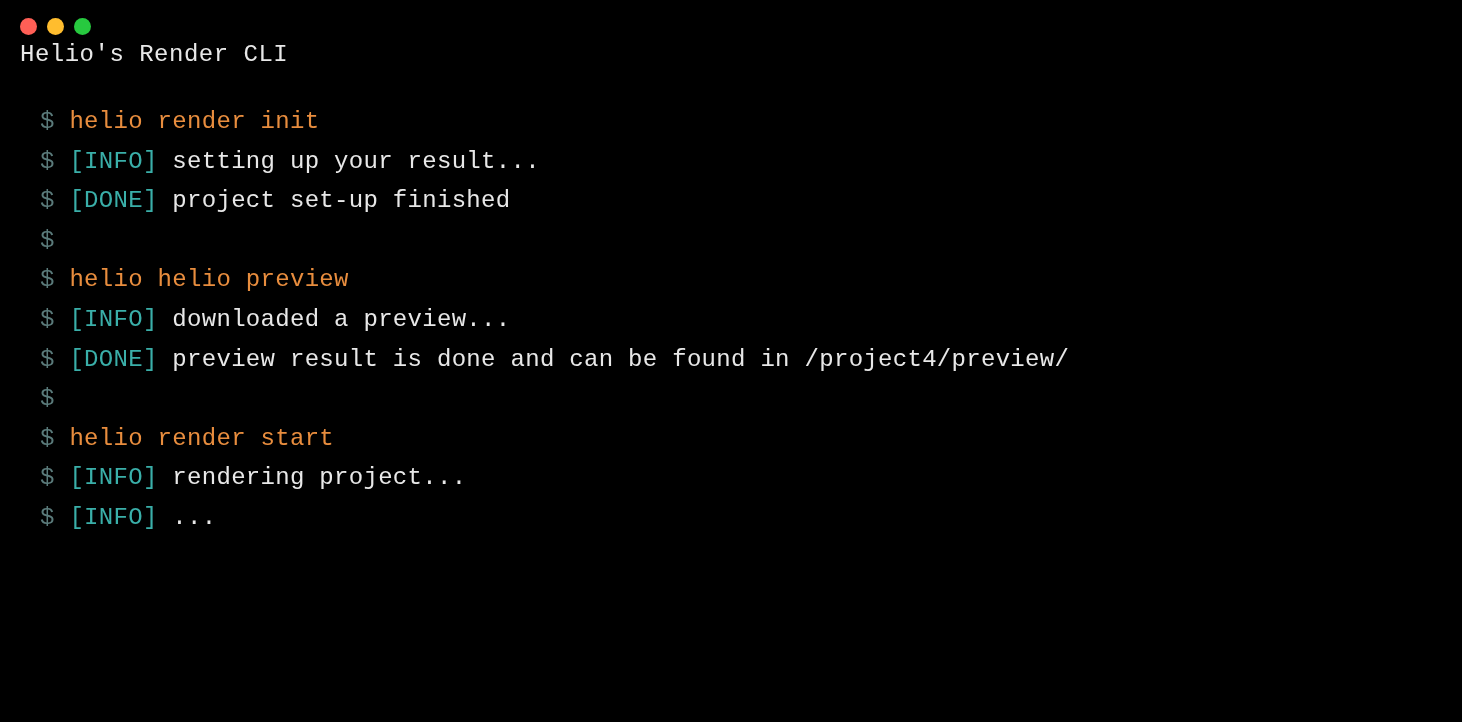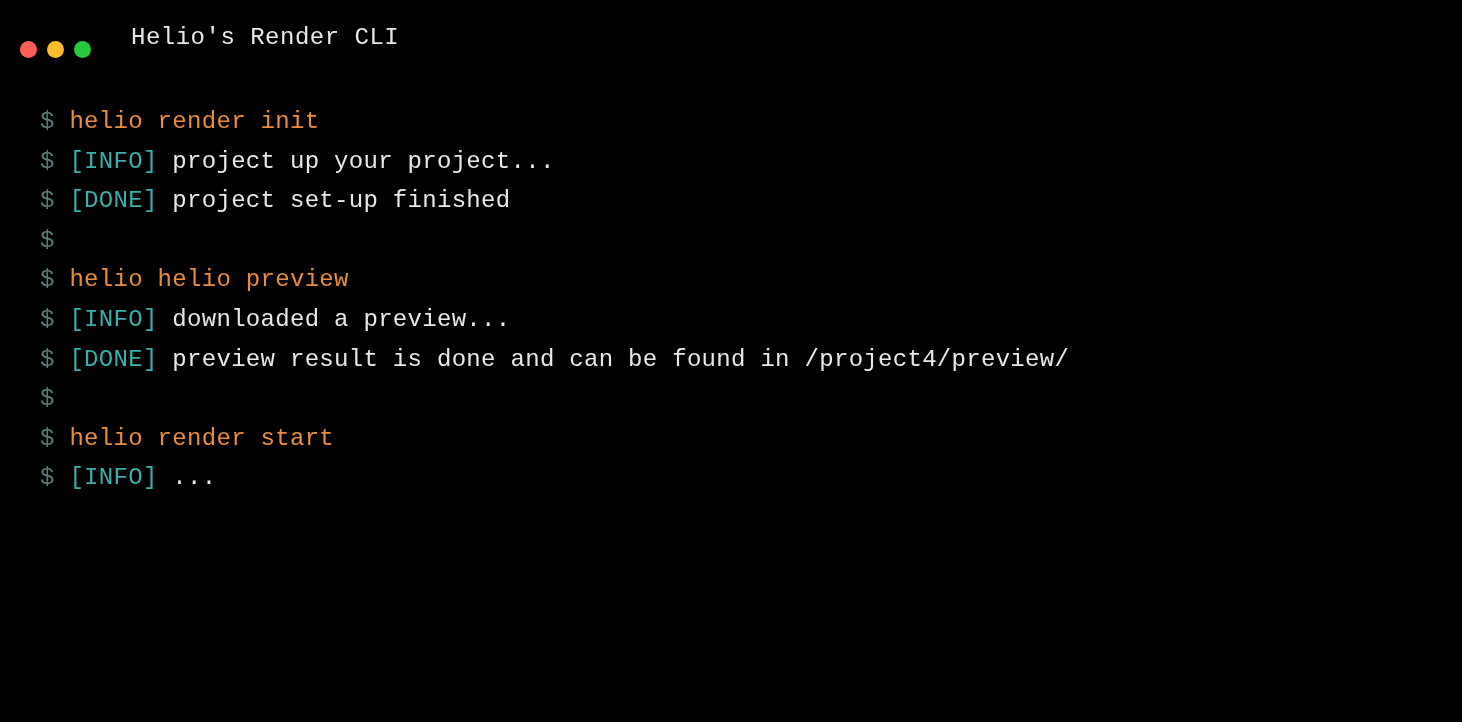--- a/index.html
+++ b/index.html
@@ -12,23 +12,24 @@
       font-family: 'SF Mono', 'Monaco', 'Menlo', 'Consolas', 'Courier New', monospace;
       font-size: 24px;
       line-height: 1.65;
       color: #e8e8e8;
       width: 1462px;
       height: 722px;
       overflow: hidden;
     }
     .titlebar {
       display: flex;
-      align-items: flex-end;
+      align-items: flex-start;
       padding: 18px 0 0 20px;
       height: 58px;
+      flex-direction: column;
     }
     .dots {
       display: flex;
       gap: 10px;
       margin-right: 40px;
     }
     .dot {
       width: 17px;
       height: 17px;
       border-radius: 50%;
@@ -68,22 +69,23 @@
   <div class="dots">
     <div class="dot dot-red"></div>
     <div class="dot dot-yellow"></div>
     <div class="dot dot-green"></div>
   </div>
   <div class="title">Helio's Render CLI</div>
 </div>
 
 <div class="terminal">
   <div class="line"><span class="prompt">$</span> <span class="cmd">helio render init</span></div>
-  <div class="line"><span class="prompt">$</span> <span class="tag">[INFO]</span> <span class="msg">project up your project...</span></div>
+  <div class="line"><span class="prompt">$</span> <span class="tag">[INFO]</span> <span class="msg">setting up your result...</span></div>
   <div class="line"><span class="prompt">$</span> <span class="tag">[DONE]</span> <span class="msg">project set-up finished</span></div>
   <div class="line"><span class="prompt">$</span></div>
   <div class="line"><span class="prompt">$</span> <span class="cmd">helio helio preview</span></div>
   <div class="line"><span class="prompt">$</span> <span class="tag">[INFO]</span> <span class="msg">downloaded a preview...</span></div>
   <div class="line"><span class="prompt">$</span> <span class="tag">[DONE]</span> <span class="msg">preview result is done and can be found in /project4/preview/</span></div>
   <div class="line"><span class="prompt">$</span></div>
   <div class="line"><span class="prompt">$</span> <span class="cmd">helio render start</span></div>
+  <div class="line"><span class="prompt">$</span> <span class="tag">[INFO]</span> <span class="msg">rendering project...</span></div>
   <div class="line"><span class="prompt">$</span> <span class="tag">[INFO]</span> <span class="msg">...</span></div>
 </div>
 
 </body></html>

